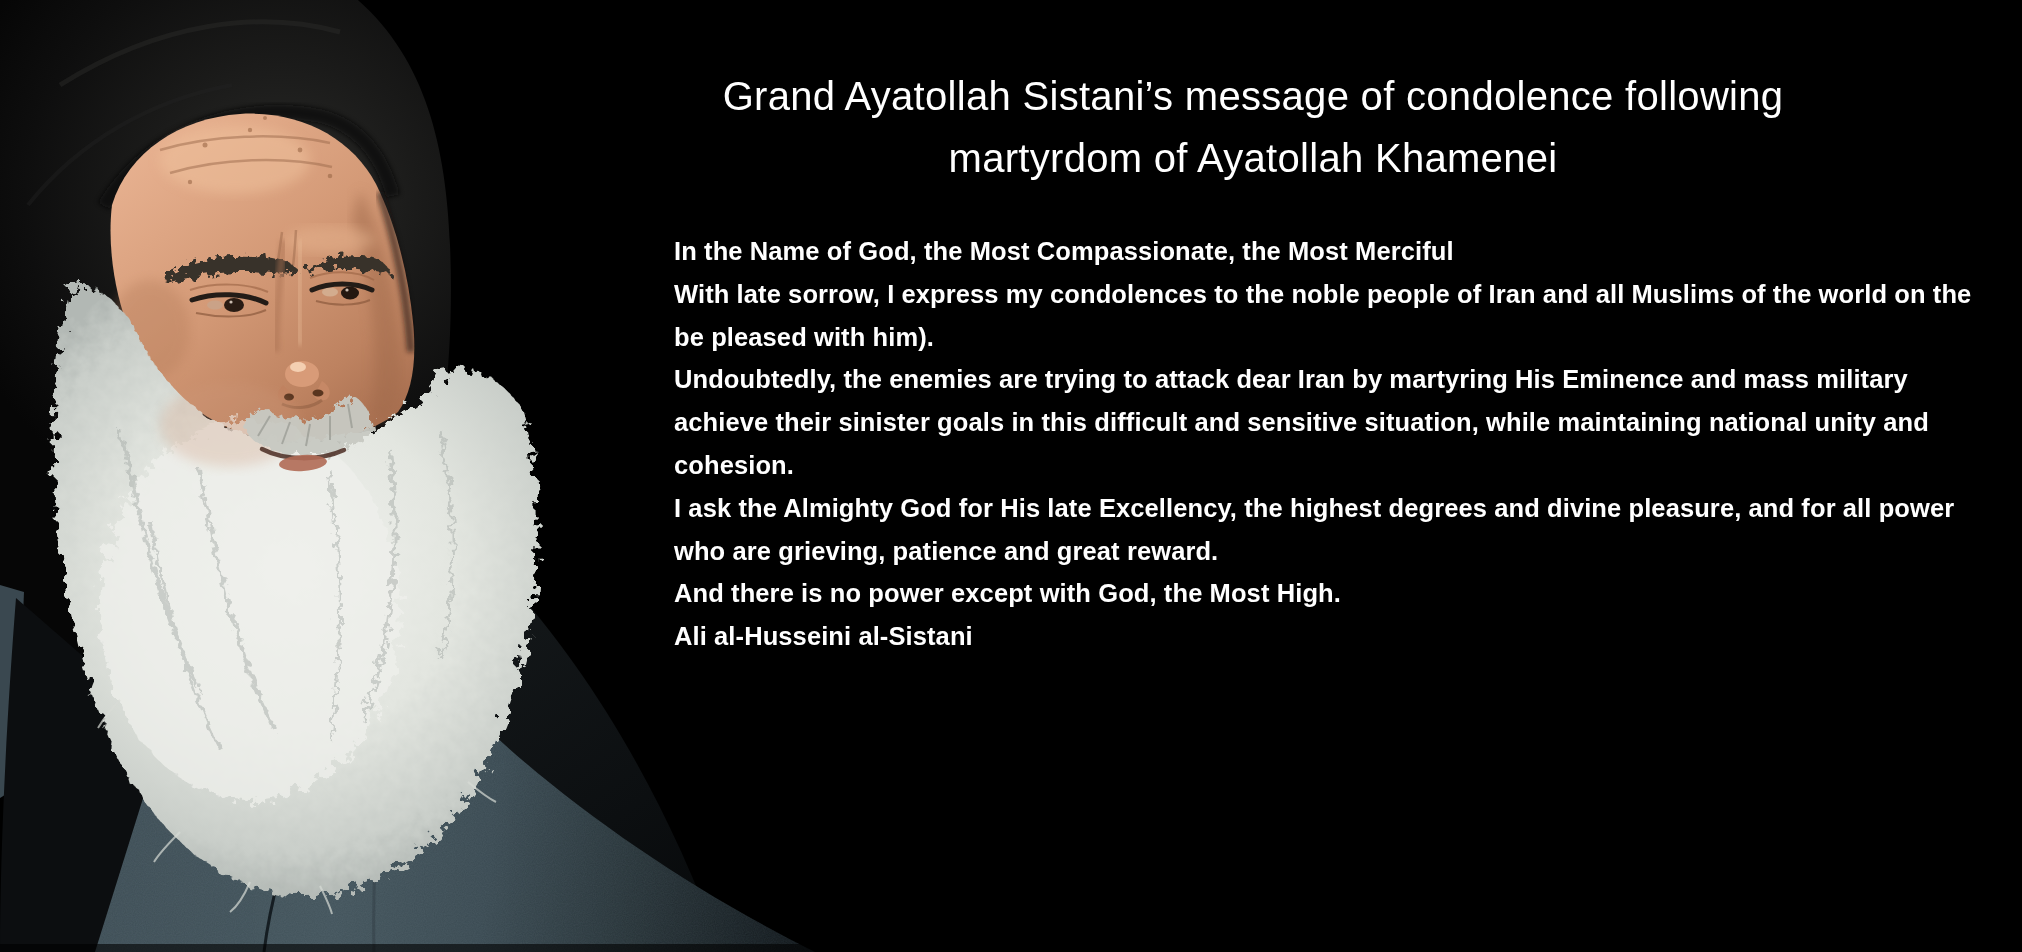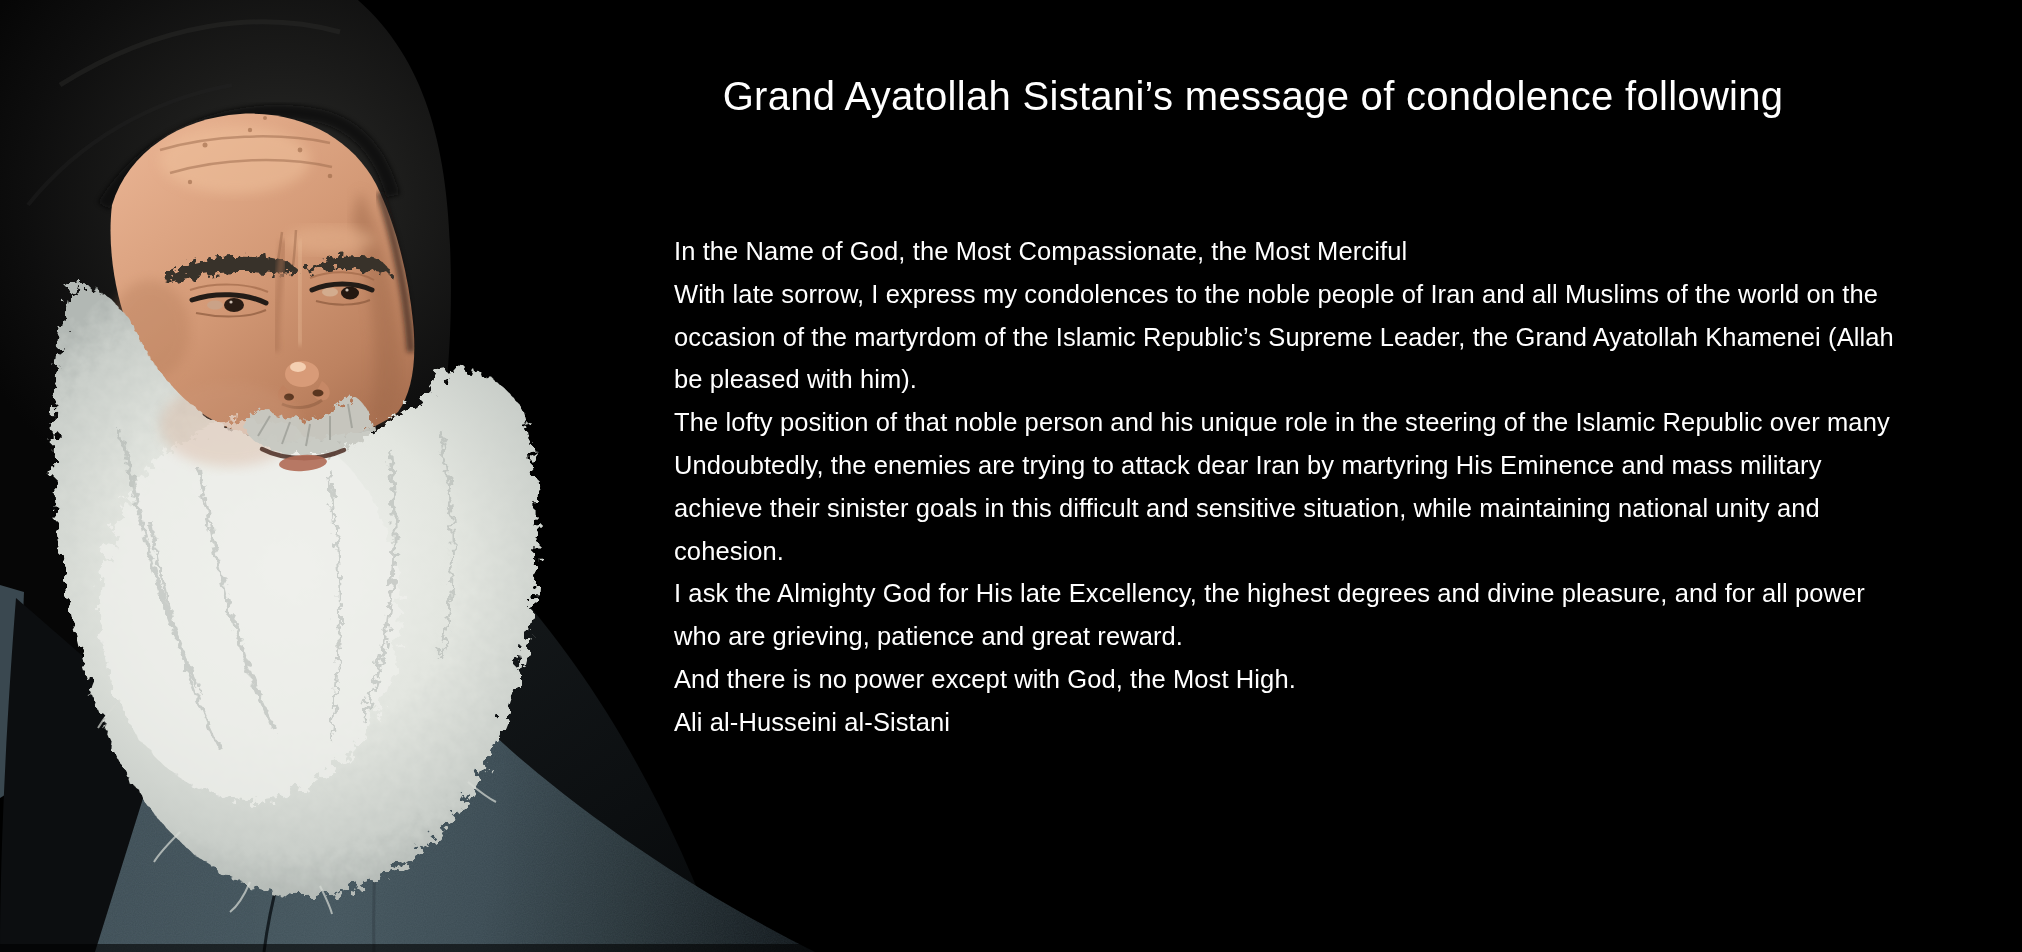--- a/index.html
+++ b/index.html
@@ -20,21 +20,21 @@
     margin: 0; z-index: 2;
     font-size: 40px; line-height: 62px; font-weight: 400;
     color: var(--fg, #fff); text-align: center; letter-spacing: 0.3px;
   }
   .message {
     position: absolute; left: 674px; top: 230px; width: 1340px;
     z-index: 2;
     font-size: 25.5px; line-height: 42.8px; font-weight: 400;
     color: var(--fg, #fff); letter-spacing: 0.1px;
   }
-  .message .message-line { white-space: nowrap; }
+  .message .message-line { white-space: nowrap; font-weight: bold; }
 </style>
 </head>
 <body>
 
 <div class="stage">
 
   <svg class="portrait" viewBox="0 0 860 952" width="860" height="952" aria-hidden="false">
     <title>Portrait of Grand Ayatollah Sistani wearing a black turban, with a long white beard, dark slate robe and black cloak, on a black background</title>
     <defs>
       <radialGradient id="turbanGrad" gradientUnits="userSpaceOnUse" cx="280" cy="200" r="340">
@@ -213,28 +213,27 @@
     <g>
       <path d="M262,449 C285,461 320,461 344,450" stroke="#4a2c22" stroke-width="4.5" fill="none" stroke-linecap="round" opacity="0.85"></path>
       <ellipse cx="303" cy="463" rx="24" ry="8" fill="#b06a55" opacity="0.9" transform="rotate(-4 303 463)"></ellipse>
     </g>
 
     <rect x="0" y="944" width="860" height="8" fill="#000000" opacity="0.6"></rect>
   </svg>
 
   <h1 class="title">
       <div class="title-line">Grand Ayatollah Sistani’s message of condolence following</div>
+      <div class="title-line">martyrdom of Ayatollah Khamenei</div>
     </h1>
 
   <div class="message">
       <div class="message-line">In the Name of God, the Most Compassionate, the Most Merciful</div>
       <div class="message-line">With late sorrow, I express my condolences to the noble people of Iran and all Muslims of the world on the</div>
-      <div class="message-line">occasion of the martyrdom of the Islamic Republic’s Supreme Leader, the Grand Ayatollah Khamenei (Allah</div>
       <div class="message-line">be pleased with him).</div>
-      <div class="message-line">The lofty position of that noble person and his unique role in the steering of the Islamic Republic over many</div>
       <div class="message-line">Undoubtedly, the enemies are trying to attack dear Iran by martyring His Eminence and mass military</div>
       <div class="message-line">achieve their sinister goals in this difficult and sensitive situation, while maintaining national unity and</div>
       <div class="message-line">cohesion.</div>
       <div class="message-line">I ask the Almighty God for His late Excellency, the highest degrees and divine pleasure, and for all power</div>
       <div class="message-line">who are grieving, patience and great reward.</div>
       <div class="message-line">And there is no power except with God, the Most High.</div>
       <div class="message-line">Ali al-Husseini al-Sistani</div>
     </div>
 
 </div>

